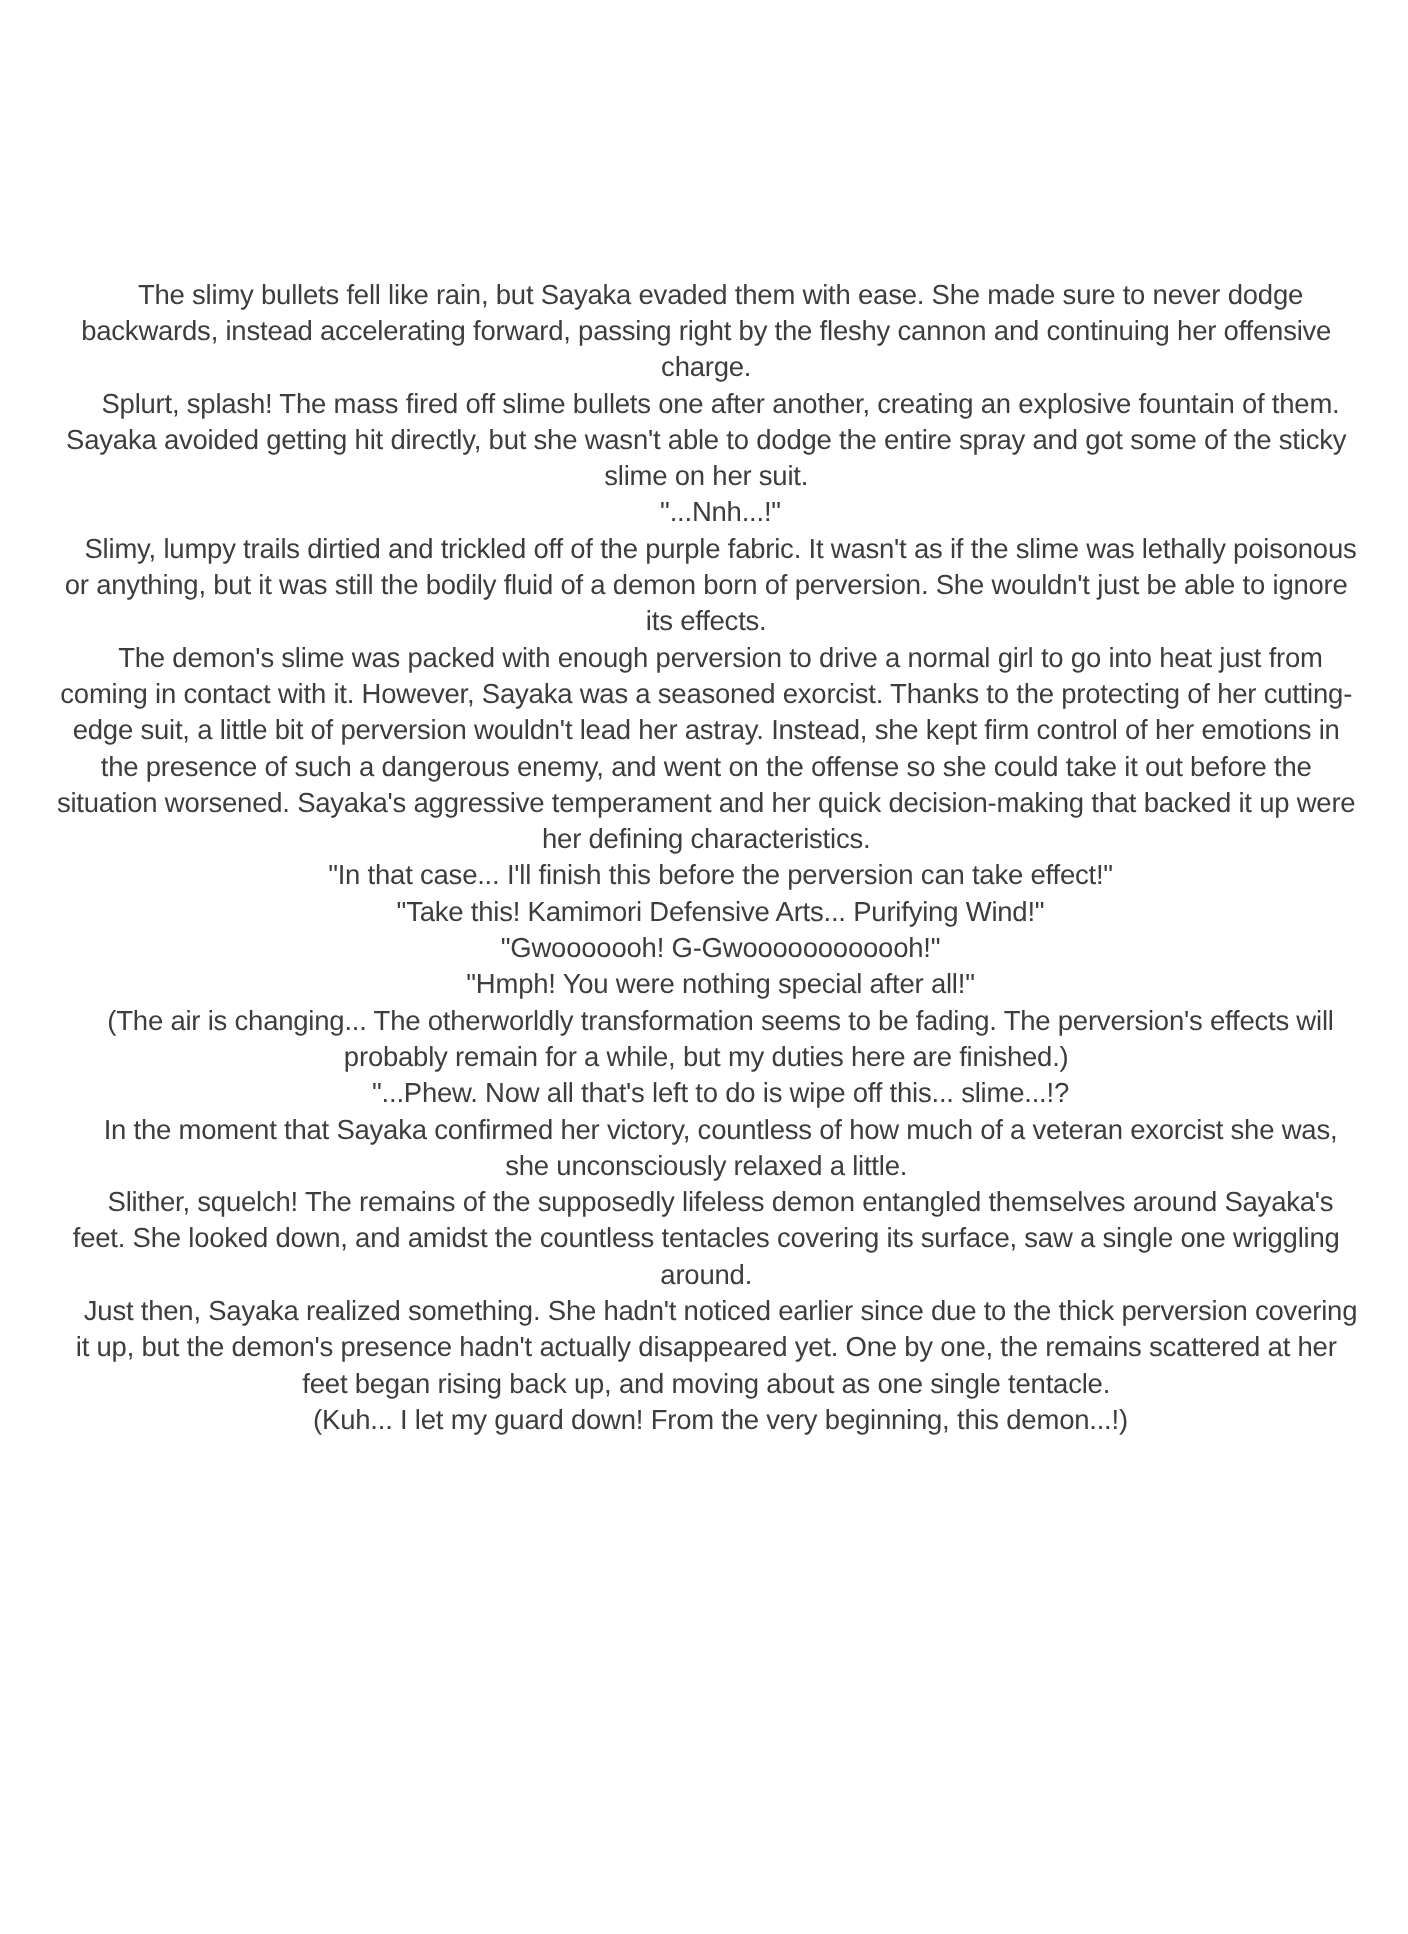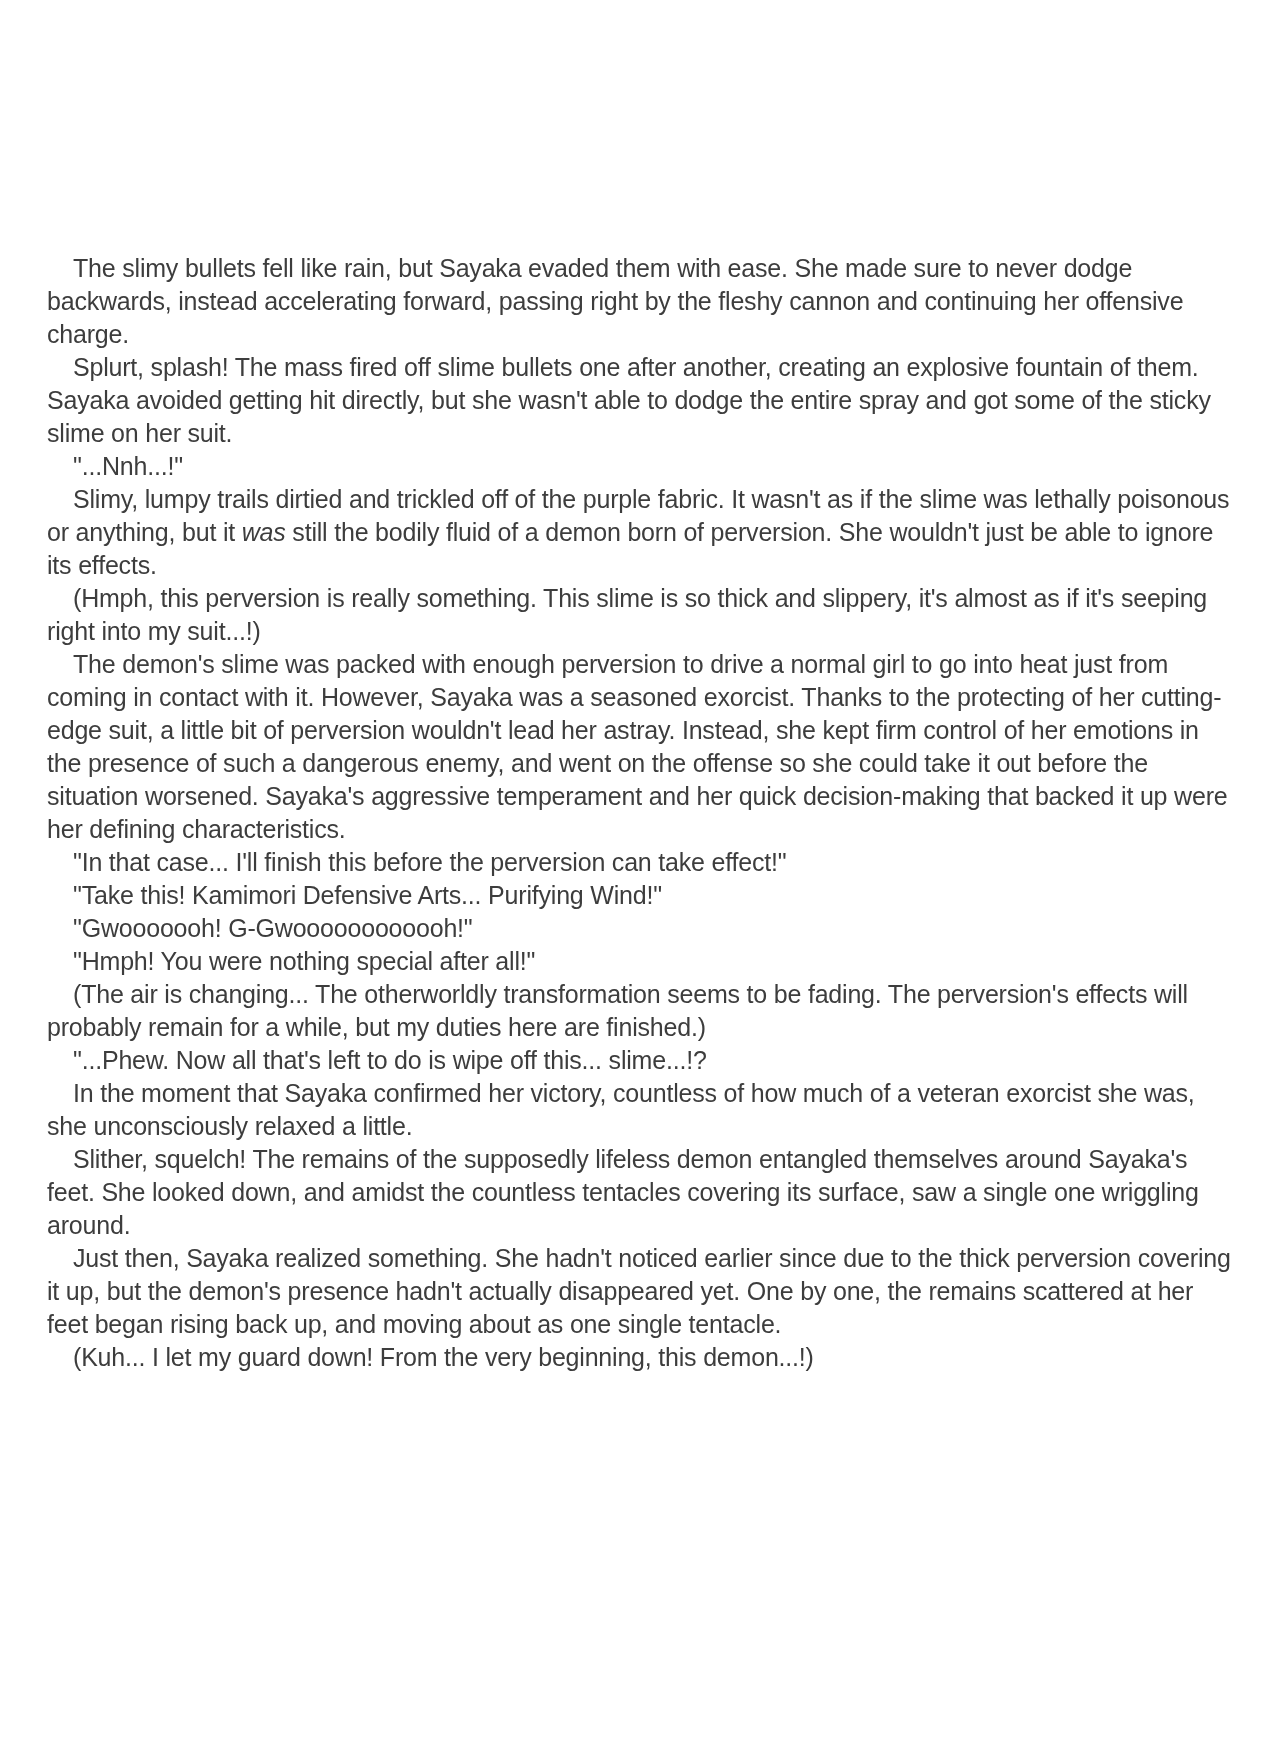--- a/index.html
+++ b/index.html
@@ -22,35 +22,34 @@
     font-family: "Liberation Sans", "DejaVu Sans", sans-serif;
     font-size: 25px;
     line-height: 33px;
     letter-spacing: -0.2px;
     text-align: left;
   }
   .text-block p.para {
     margin: 0;
     padding: 0;
     text-indent: 26px;
+    text-align: center;
   }
   .seg-italic {
-    font-style: italic;
   }
 </style>
 </head>
 <body>
 
 <div class="page">
   <div class="text-block" id="text-container" style="color: rgb(61, 61, 61);">
       <p class="para"><span class="seg-normal">The slimy bullets fell like rain, but Sayaka evaded them with ease. She made sure to never dodge backwards, instead accelerating forward, passing right by the fleshy cannon and continuing her offensive charge.</span></p>
       <p class="para"><span class="seg-normal">Splurt, splash! The mass fired off slime bullets one after another, creating an explosive fountain of them. Sayaka avoided getting hit directly, but she wasn't able to dodge the entire spray and got some of the sticky slime on her suit.</span></p>
       <p class="para"><span class="seg-normal">"...Nnh...!"</span></p>
       <p class="para"><span class="seg-normal">Slimy, lumpy trails dirtied and trickled off of the purple fabric. It wasn't as if the slime was lethally poisonous or anything, but it </span><span class="seg-italic">was</span><span class="seg-normal"> still the bodily fluid of a demon born of perversion. She wouldn't just be able to ignore its effects.</span></p>
-      <p class="para"><span class="seg-normal">(Hmph, this perversion is really something. This slime is so thick and slippery, it's almost as if it's seeping right into my suit...!)</span></p>
       <p class="para"><span class="seg-normal">The demon's slime was packed with enough perversion to drive a normal girl to go into heat just from coming in contact with it. However, Sayaka was a seasoned exorcist. Thanks to the protecting of her cutting-edge suit, a little bit of perversion wouldn't lead her astray. Instead, she kept firm control of her emotions in the presence of such a dangerous enemy, and went on the offense so she could take it out before the situation worsened. Sayaka's aggressive temperament and her quick decision-making that backed it up were her defining characteristics.</span></p>
       <p class="para"><span class="seg-normal">"In that case... I'll finish this before the perversion can take effect!"</span></p>
       <p class="para"><span class="seg-normal">"Take this! Kamimori Defensive Arts... Purifying Wind!"</span></p>
       <p class="para"><span class="seg-normal">"Gwooooooh! G-Gwoooooooooooh!"</span></p>
       <p class="para"><span class="seg-normal">"Hmph! You were nothing special after all!"</span></p>
       <p class="para"><span class="seg-normal">(The air is changing... The otherworldly transformation seems to be fading. The perversion's effects will probably remain for a while, but my duties here are finished.)</span></p>
       <p class="para"><span class="seg-normal">"...Phew. Now all that's left to do is wipe off this... slime...!?</span></p>
       <p class="para"><span class="seg-normal">In the moment that Sayaka confirmed her victory, countless of how much of a veteran exorcist she was, she unconsciously relaxed a little.</span></p>
       <p class="para"><span class="seg-normal">Slither, squelch! The remains of the supposedly lifeless demon entangled themselves around Sayaka's feet. She looked down, and amidst the countless tentacles covering its surface, saw a single one wriggling around.</span></p>
       <p class="para"><span class="seg-normal">Just then, Sayaka realized something. She hadn't noticed earlier since due to the thick perversion covering it up, but the demon's presence hadn't actually disappeared yet. One by one, the remains scattered at her feet began rising back up, and moving about as one single tentacle.</span></p>

